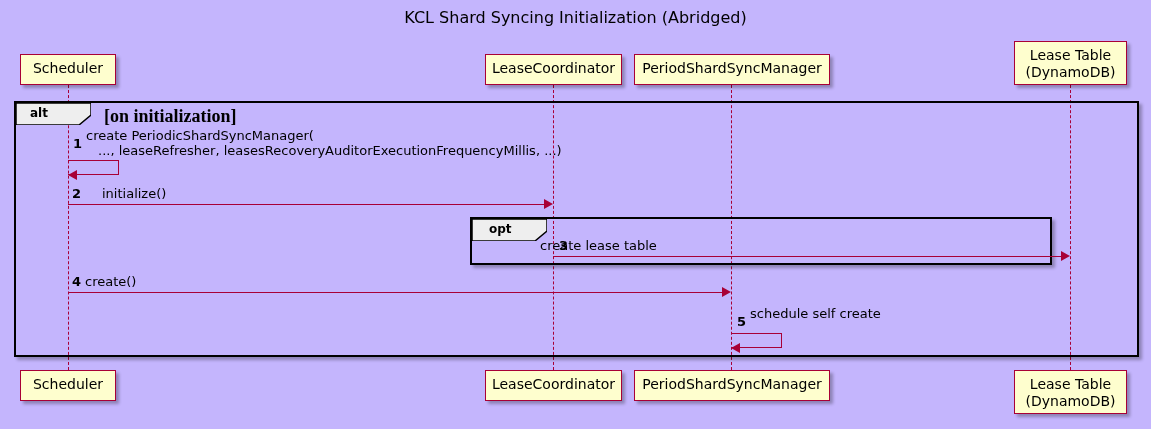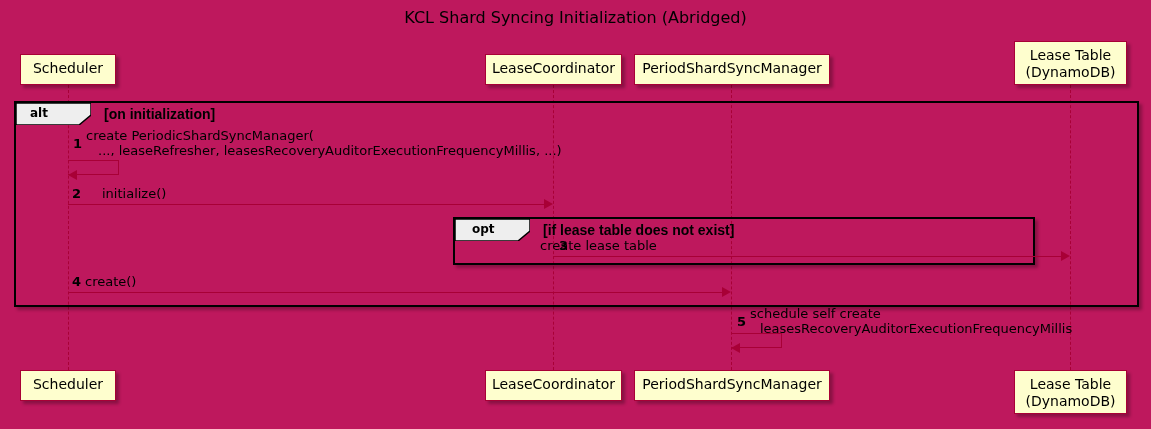--- a/index.html
+++ b/index.html
@@ -7,21 +7,21 @@
     padding: 0;
     background: #FFFFFF;
   }
   body {
     font-family: "DejaVu Sans", sans-serif;
   }
   #canvas {
     position: relative;
     width: 1151px;
     height: 429px;
-    background: #be185d;
+    background: #c4b5fd;
     overflow: hidden;
   }
 
   
   .diagram-title {
     position: absolute;
     left: 0;
     top: 8px;
     width: 1151px;
     text-align: center;
@@ -74,24 +74,24 @@
     left: 12px;
     top: 1px;
     font-size: 12px;
     font-weight: bold;
     color: #000000;
     font-family: "DejaVu Sans", sans-serif;
     white-space: nowrap;
   }
   .frag-cond {
     position: absolute;
-    font-size: 14px;
+    font-size: 18px;
     font-weight: bold;
     color: #000000;
-    font-family: Liberation Sans, sans-serif;
+    font-family: Liberation Serif, serif;
     white-space: nowrap;
   }
 
   
   .msg-line {
     position: absolute;
     height: 0;
     border-top: 1.5px solid #A80036;
   }
   .msg-arrow {
@@ -150,21 +150,21 @@
 
   <div class="participant" style="left:634px; top:54px; width:196px; height:31px;">
     <span class="pline">PeriodShardSyncManager</span>
   </div>
 
   <div class="participant" style="left:1014px; top:41px; width:113px; height:44px;">
     <span class="pline">Lease Table</span>
     <span class="pline">(DynamoDB)</span>
   </div>
 
-  <div class="fragment" style="left:14px; top:101px; width:1125px; height:206px;">
+  <div class="fragment" style="left:14px; top:101px; width:1125px; height:256px;">
     <div class="frag-tab-shape">
       <svg width="75" height="22" viewBox="0 0 75 22" xmlns="http://www.w3.org/2000/svg">
         <path d="M0,0 L75,0 L75,12 L63,22 L0,22 Z" fill="#EEEEEE" stroke="#000000" stroke-width="1.5"></path>
       </svg>
     </div>
     <div class="frag-label" style="left:14px; top:3px;">alt</div>
     <div class="frag-cond" style="left:88px; top:3px;">[on initialization]</div>
   </div>
 
   <div class="msg-text" style="left:86px; top:128px;">create PeriodicShardSyncManager(</div>
@@ -172,42 +172,40 @@
   <div class="msg-text msg-num" style="left:73px; top:136px;">1</div>
 
   <div class="self-box" style="left:68px; top:160px; width:51px; height:15px;"></div>
   <div class="msg-arrow left" style="left:68px; top:170px;"></div>
 
   <div class="msg-text msg-num" style="left:72px; top:186px;">2</div>
   <div class="msg-text" style="left:102px; top:186px;">initialize()</div>
   <div class="msg-line" style="left:68px; top:204px; width:476px;"></div>
   <div class="msg-arrow right" style="left:544px; top:199px;"></div>
 
-  <div class="fragment" style="left:453px; top:217px; width:582px; height:48px;">
+  <div class="fragment" style="left:470px; top:217px; width:582px; height:48px;">
     <div class="frag-tab-shape">
       <svg width="75" height="22" viewBox="0 0 75 22" xmlns="http://www.w3.org/2000/svg">
         <path d="M0,0 L75,0 L75,12 L63,22 L0,22 Z" fill="#EEEEEE" stroke="#000000" stroke-width="1.5"></path>
       </svg>
     </div>
     <div class="frag-label" style="left:17px; top:3px;">opt</div>
-    <div class="frag-cond" style="left:88px; top:3px;">[if lease table does not exist]</div>
   </div>
 
   <div class="msg-text msg-num" style="left:559px; top:238px;">3</div>
   <div class="msg-text" style="left:540px; top:238px;">create lease table</div>
   <div class="msg-line" style="left:553px; top:256px; width:508px;"></div>
   <div class="msg-arrow right" style="left:1061px; top:251px;"></div>
 
   <div class="msg-text msg-num" style="left:72px; top:274px;">4</div>
   <div class="msg-text" style="left:85px; top:274px;">create()</div>
   <div class="msg-line" style="left:68px; top:292px; width:654px;"></div>
   <div class="msg-arrow right" style="left:722px; top:287px;"></div>
 
   <div class="msg-text" style="left:750px; top:306px;">schedule self create</div>
-  <div class="msg-text" style="left:760px; top:321px;">leasesRecoveryAuditorExecutionFrequencyMillis</div>
   <div class="msg-text msg-num" style="left:737px; top:314px;">5</div>
   <div class="self-box" style="left:731px; top:333px; width:51px; height:15px;"></div>
   <div class="msg-arrow left" style="left:731px; top:343px;"></div>
 
   <div class="participant" style="left:20px; top:370px; width:96px; height:31px;">
     <span class="pline">Scheduler</span>
   </div>
 
   <div class="participant" style="left:485px; top:370px; width:137px; height:31px;">
     <span class="pline">LeaseCoordinator</span>

